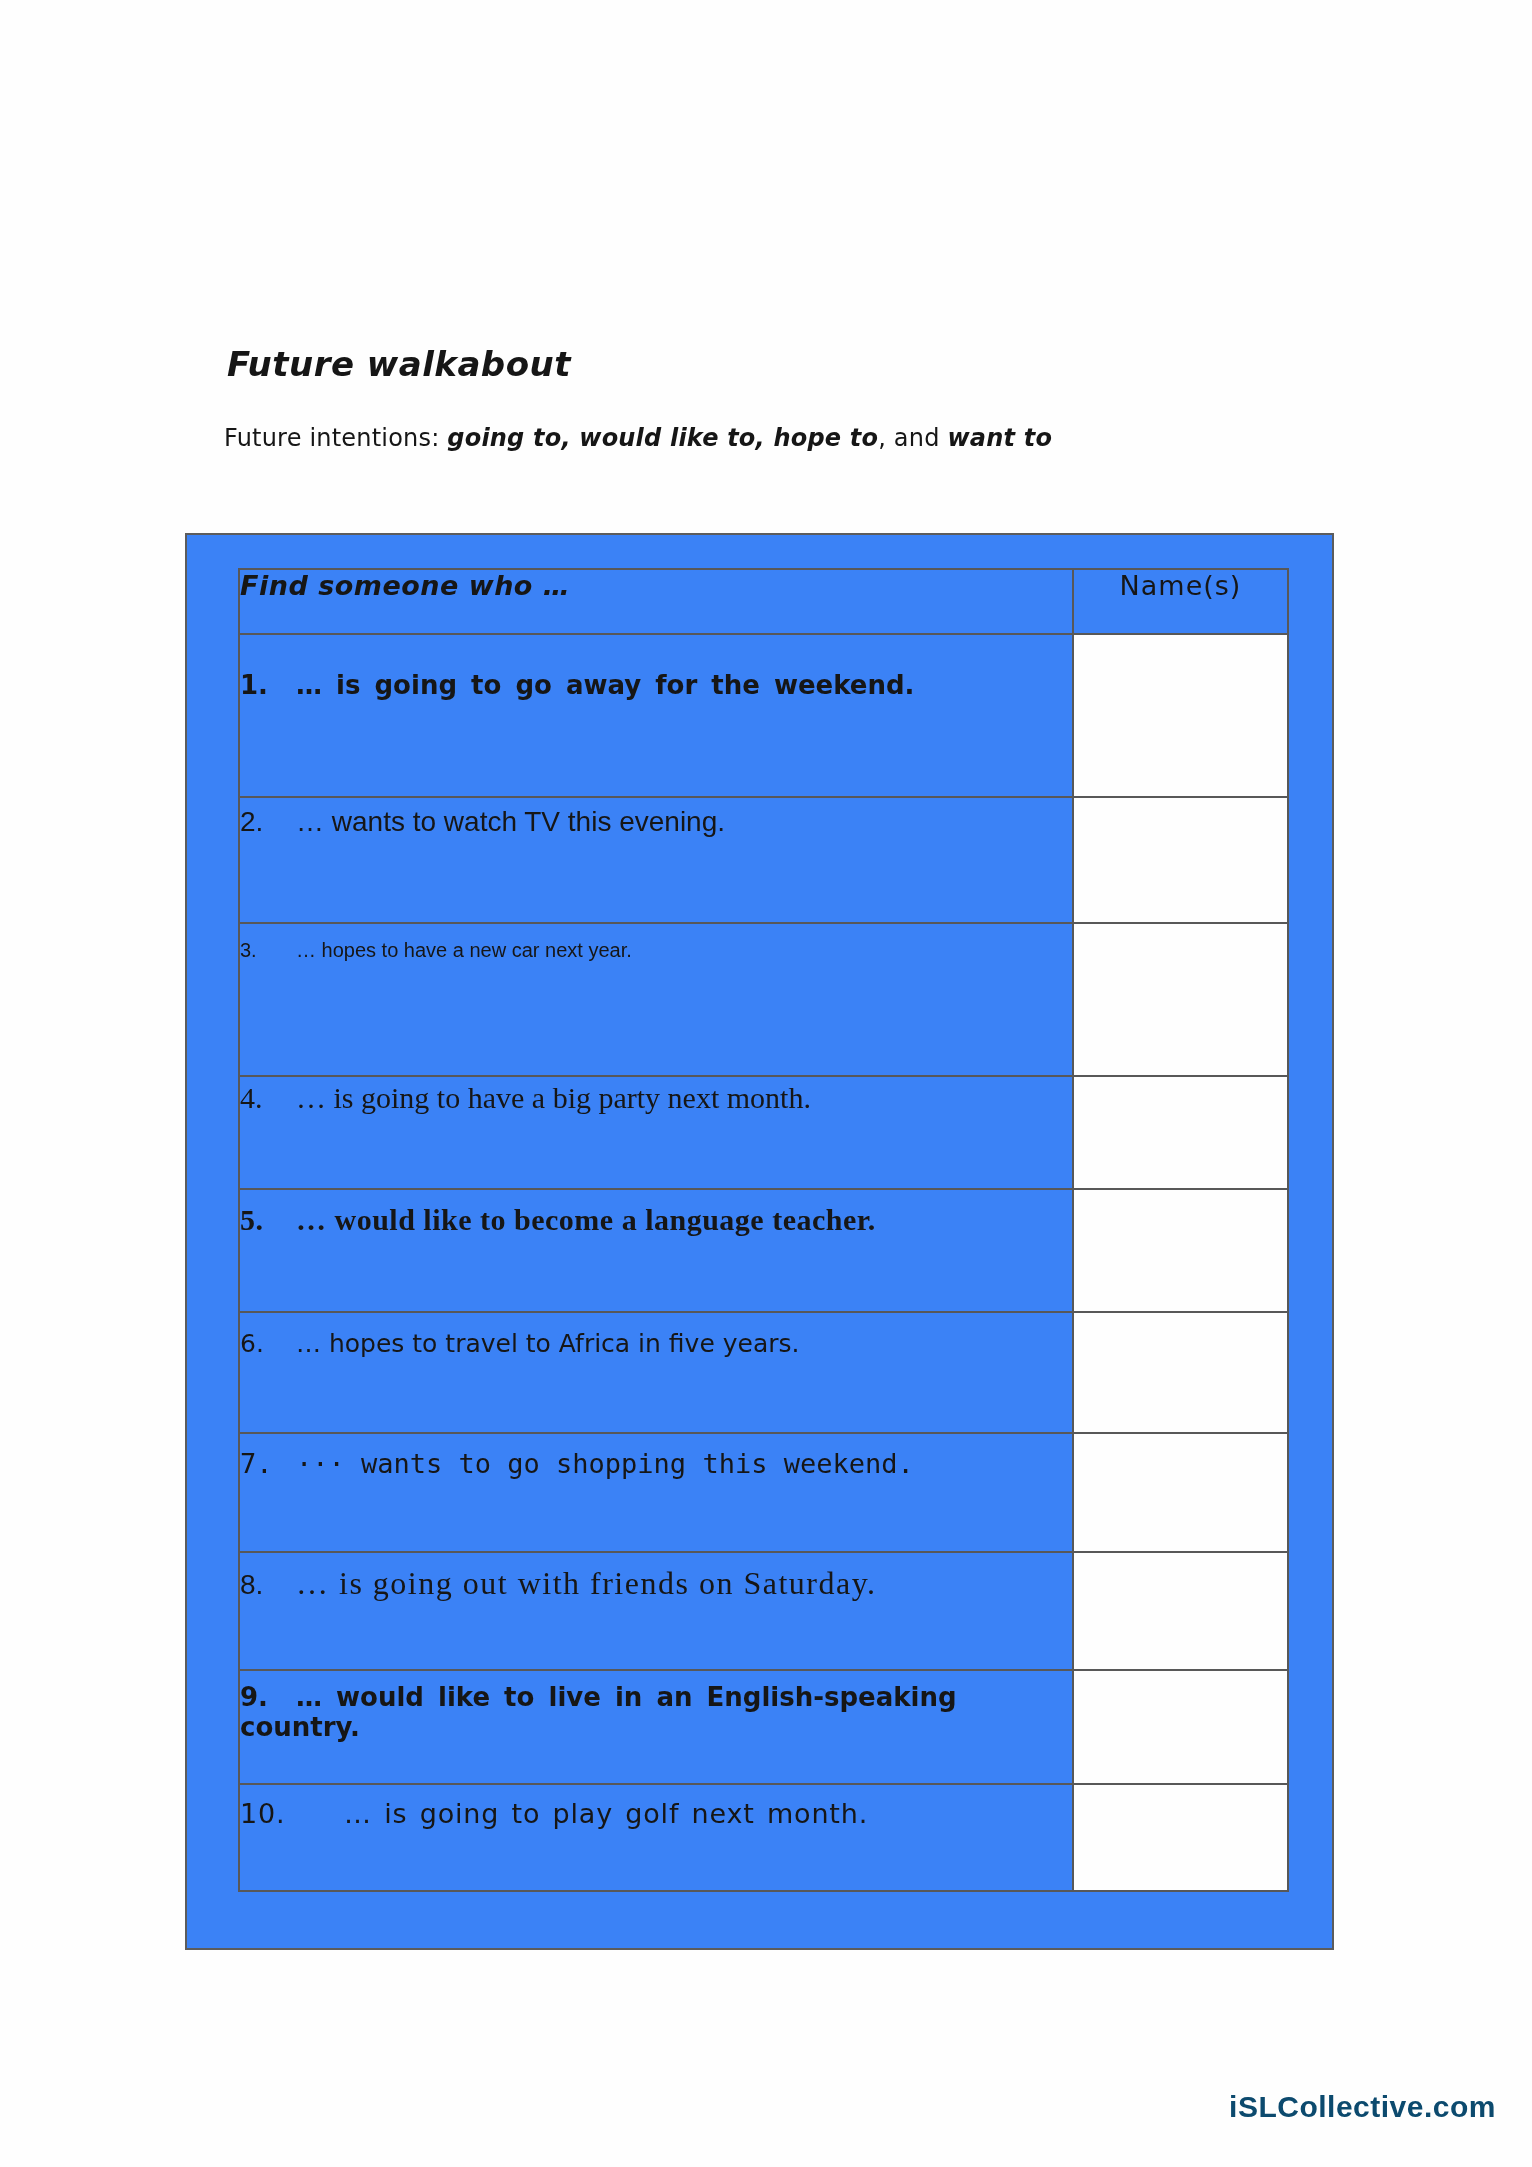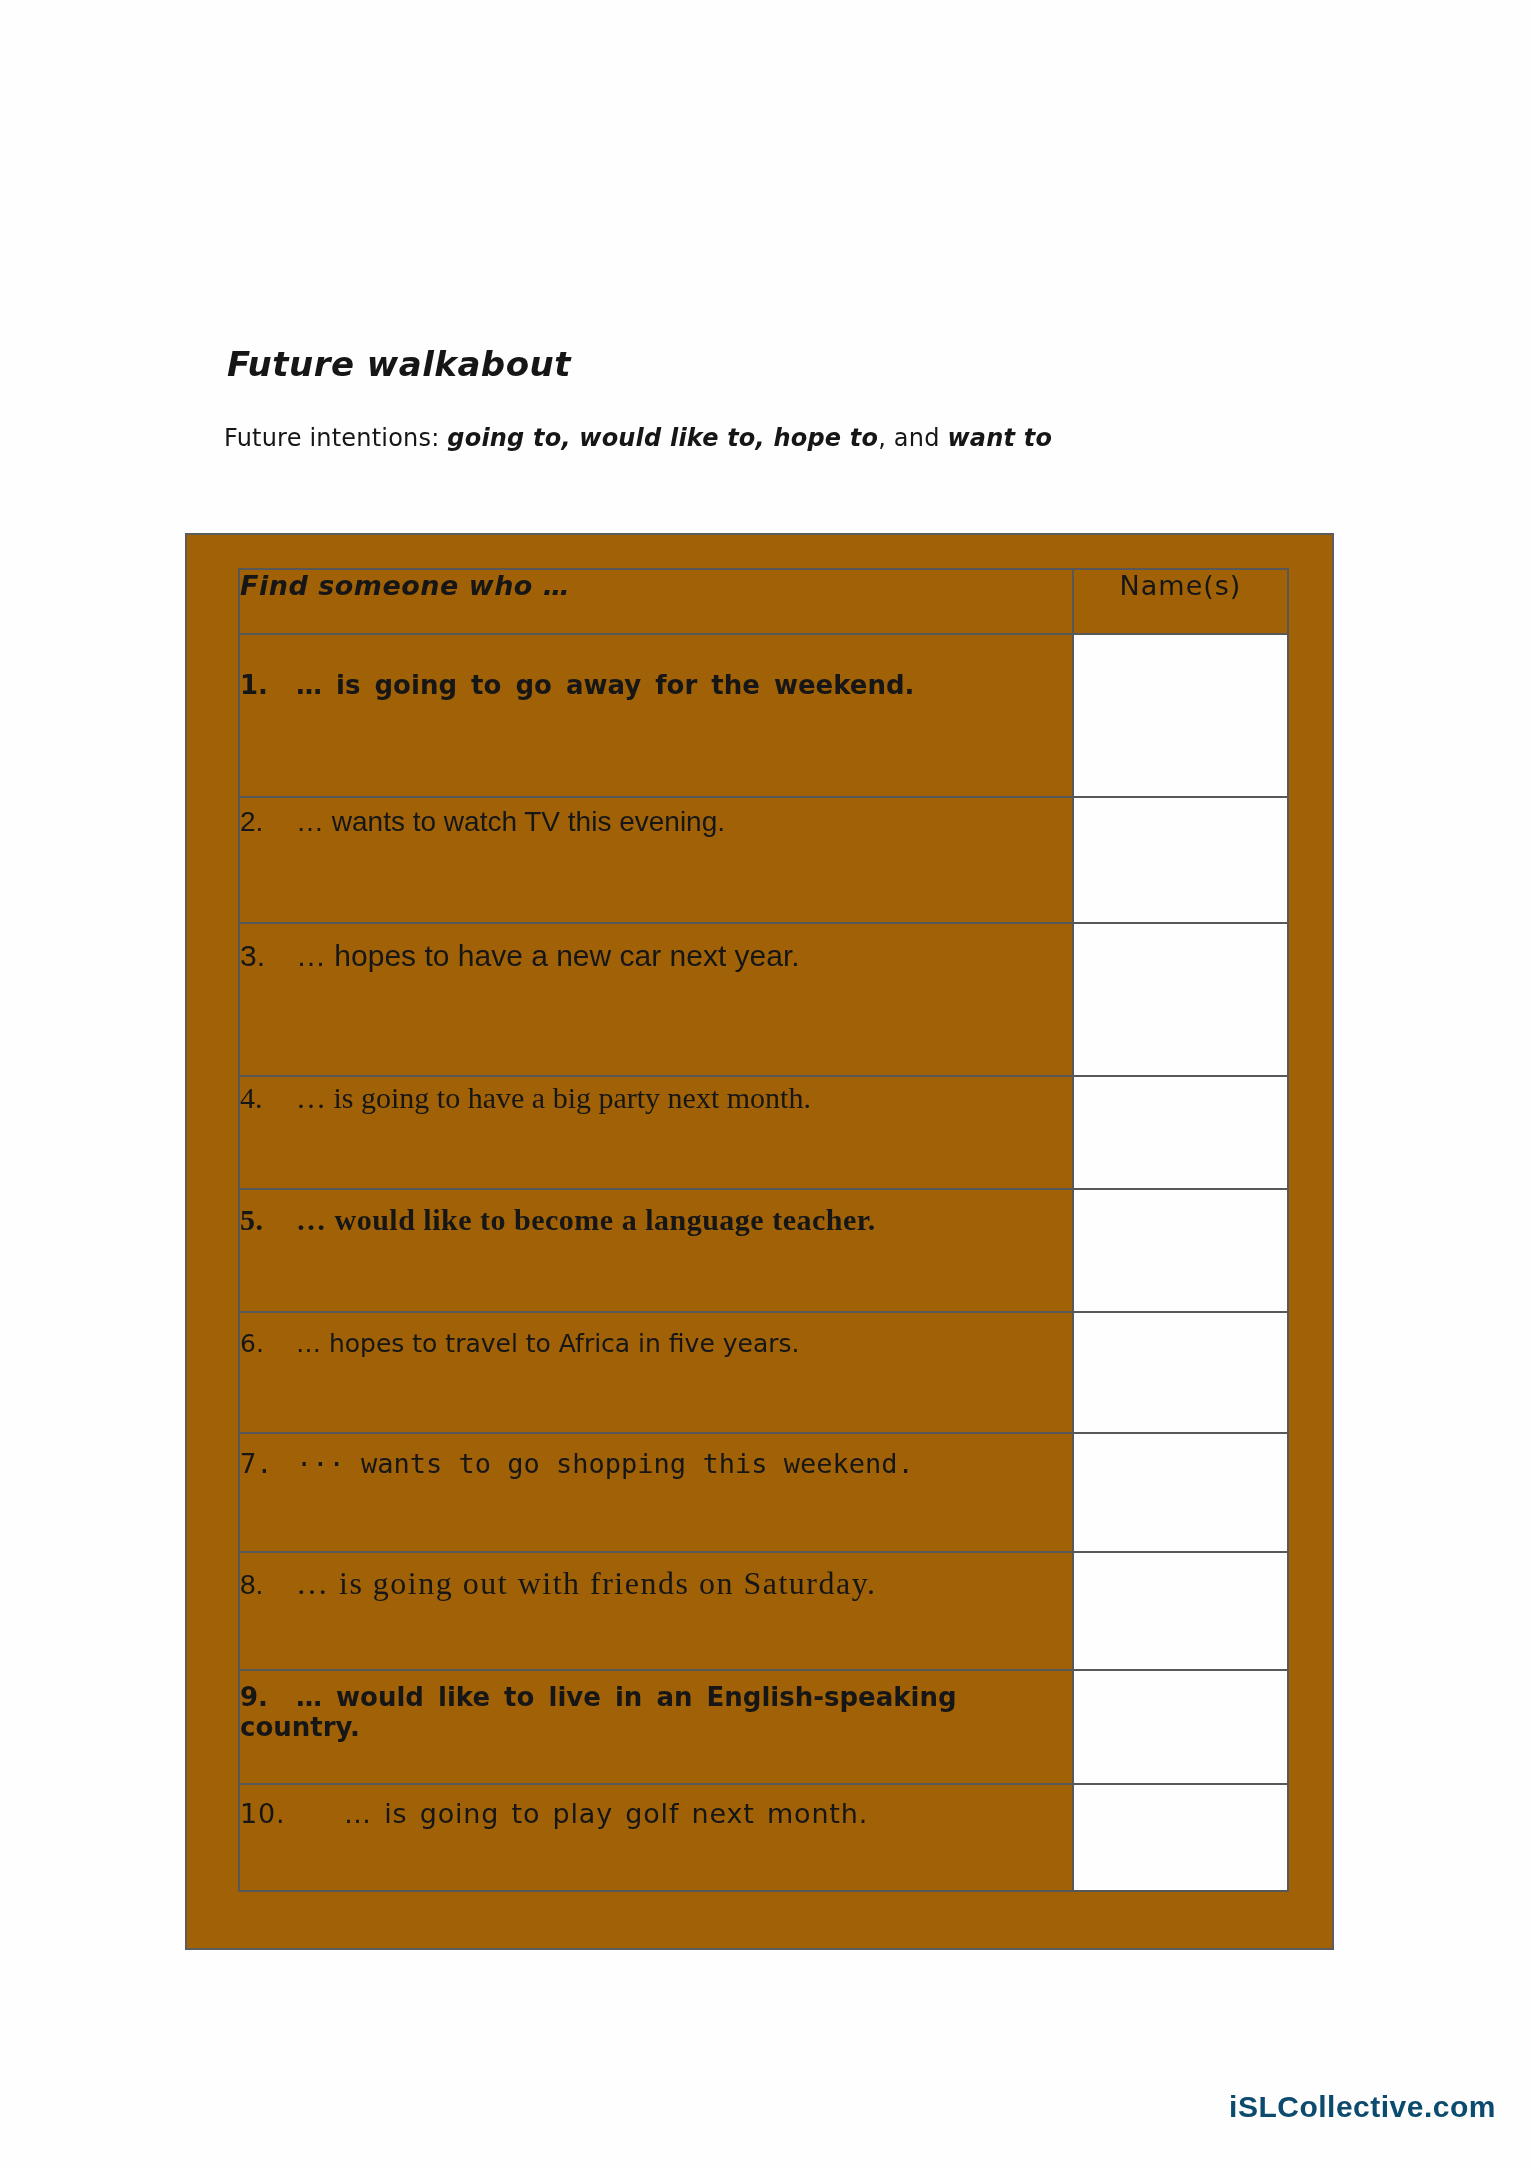--- a/index.html
+++ b/index.html
@@ -42,21 +42,21 @@
   }
 
   
   .outer-box {
     position: absolute;
     left: 185px;
     top: 533px;
     width: 1145px;
     height: 1413px;
     border: 2px solid #5c5c5c;
-    background: #a16207;
+    background: #3b82f6;
   }
 
   
   table.worksheet {
     position: absolute;
     left: 51px;
     top: 33px;
     width: 1049px;
     border-collapse: collapse;
     table-layout: fixed;
@@ -120,21 +120,21 @@
   tr.row-11 td.q-cell { padding-top: 14px; }
 
   
   .num { display: inline-block; min-width: 56px; }
   tr.row-10 .num { min-width: 104px; }
   tr.row-11 .num { min-width: 130px; }
 
   
   .s-comicb  { font-family: "DejaVu Sans", sans-serif; font-weight: bold; font-size: 26px; word-spacing: 5px; }
   .s-arial   { font-family: "Liberation Sans", sans-serif; font-size: 28px; margin-left: 28px; }
-  .s-arial2  { font-family: "Liberation Sans", sans-serif; font-size: 30px; }
+  .s-arial2  { font-family: "Liberation Sans", sans-serif; font-size: 20px; }
   .s-serif   { font-family: "Liberation Serif", serif; font-size: 30px; }
   .s-serifb  { font-family: "Liberation Serif", serif; font-size: 30px; font-weight: bold; letter-spacing: 0.5px; }
   .s-sans    { font-family: "DejaVu Sans", sans-serif; font-size: 25px; }
   .s-mono    { font-family: "DejaVu Sans Mono", "Liberation Mono", monospace; font-size: 27px; }
   .s-serifL  { font-family: "Liberation Serif", serif; font-size: 32px; letter-spacing: 1.5px; }
   .s-serifL .num { font-family: "Liberation Sans", sans-serif; font-size: 28px; letter-spacing: 0; }
   .s-round   { font-family: "DejaVu Sans", sans-serif; font-size: 27px; letter-spacing: 0.8px; word-spacing: 3px; }
   .s-sansL   { font-family: "DejaVu Sans", sans-serif; font-size: 30px; }
 
   

